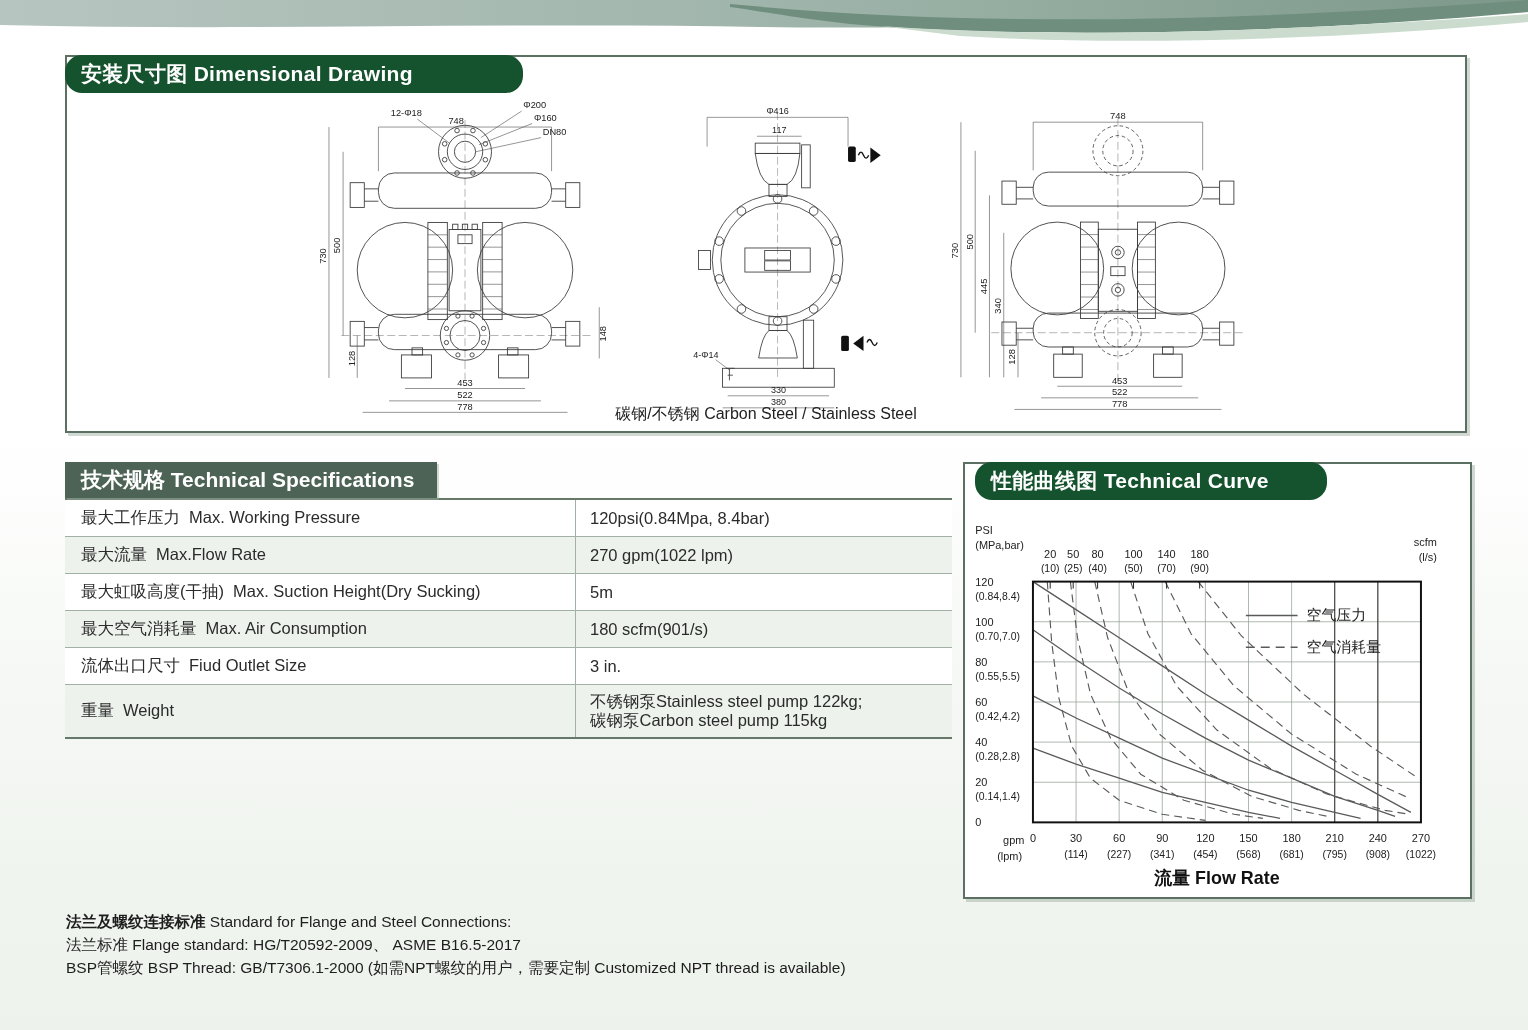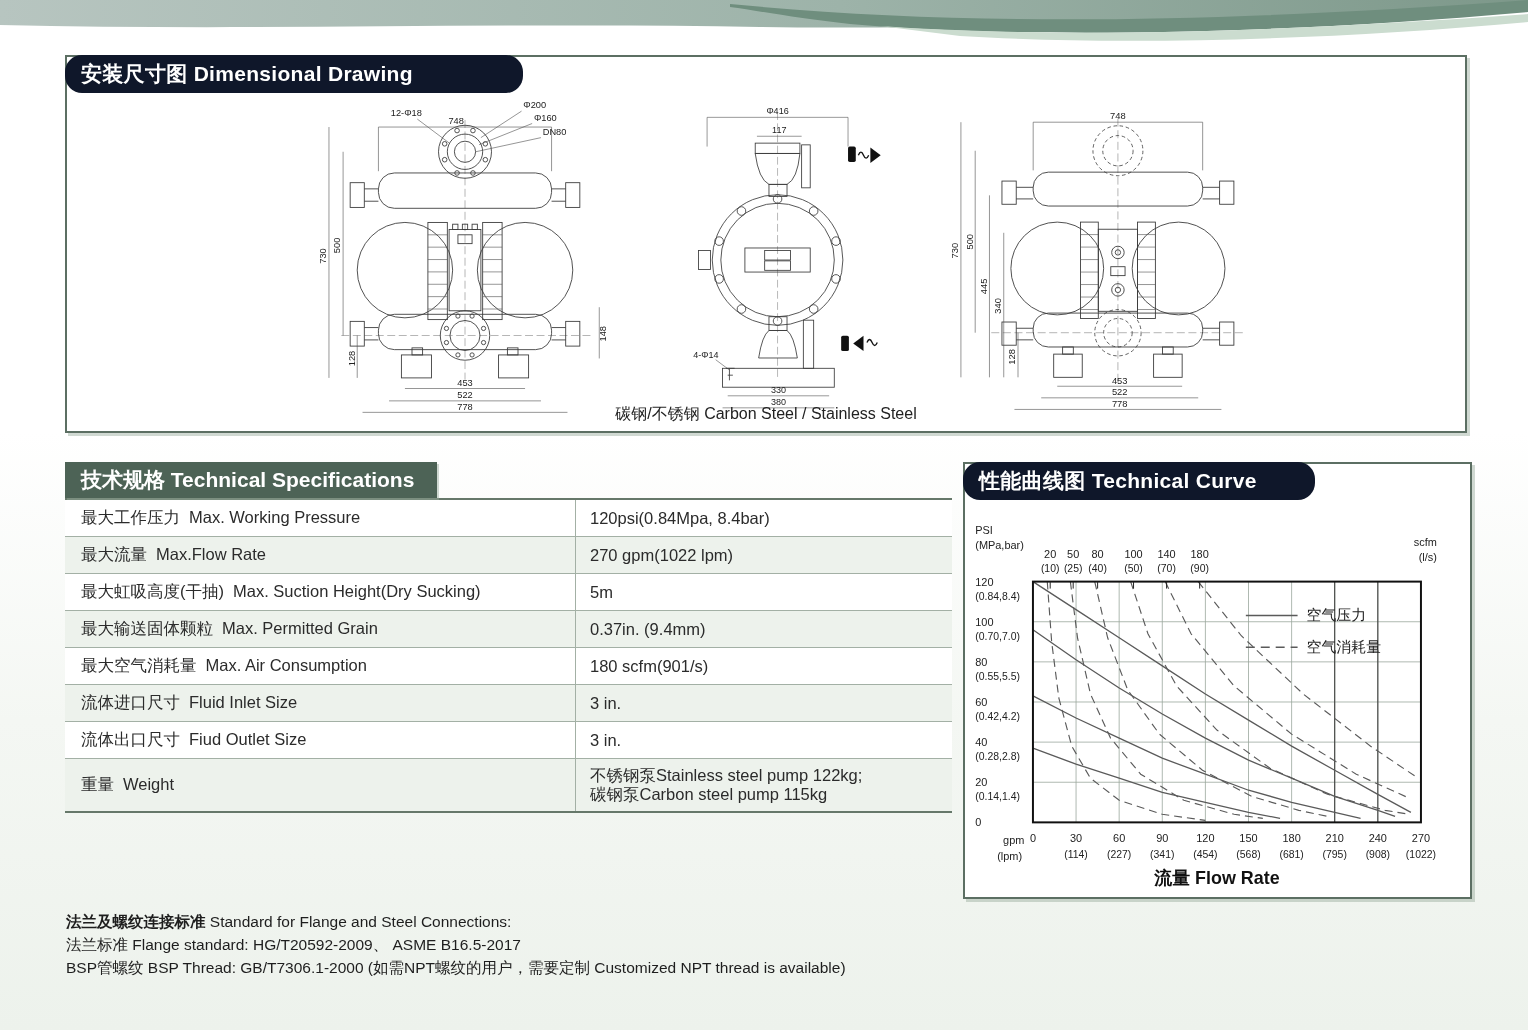--- a/index.html
+++ b/index.html
@@ -9,21 +9,21 @@
     background:linear-gradient(180deg,#ffffff 0%,#ffffff 42%,#f4f7f3 70%,#edf2ec 100%);
     color:#2b2b2b;
   }
   .banner{position:absolute;top:0;left:0;width:1528px;height:44px;}
   .box{
     position:absolute;background:#fff;border:2px solid #5c6f63;
     box-shadow:3px 3px 0 rgba(150,170,155,.45);
   }
   .tab{
     position:absolute;top:-2px;left:-2px;height:38px;line-height:38px;
-    background:#0f172a;color:#fff;font-weight:bold;font-size:21px;
+    background:#14532d;color:#fff;font-weight:bold;font-size:21px;
     padding-left:16px;box-sizing:border-box;letter-spacing:.3px;border-radius:17px;
   }
   
   #dim-box{left:65px;top:55px;width:1398px;height:374px;}
   #dim-caption{
     position:absolute;left:0;right:0;bottom:6px;text-align:center;
     font-size:16px;color:#222;
   }
   
   #specs-section{position:absolute;left:65px;top:462px;width:832px;}
@@ -37,21 +37,21 @@
   table.specs td.lbl{width:482px;border-right:1px solid #a3b0a5;}
   table.specs td.val{width:350px;padding-left:14px;}
   table.specs tr:nth-child(even){background:#edf2ec;}
   table.specs .en{margin-left:9px;}
   .val2{font-size:15px;line-height:19px;}
   
   #notes{position:absolute;left:66px;top:910px;width:920px;font-size:15.5px;line-height:23px;color:#1e1e1e;}
   #notes b{font-weight:bold;}
   
   #curve-box{left:963px;top:462px;width:505px;height:433px;}
-  #curve-tab{width:352px;}
+  #curve-tab{width:352px;margin-left:12px;}
   #curve-svg{position:absolute;left:1px;top:42px;}
   
   .dwg text{font-size:10.5px;fill:#222;}
   .dwg .geo{stroke:#3c3c3c;stroke-width:1;fill:none;}
   .dwg .thin{stroke:#555;stroke-width:.7;fill:none;}
   .dwg .cl{stroke:#888;stroke-width:.7;fill:none;stroke-dasharray:9 4;}
   .dwg .hid{stroke:#3c3c3c;stroke-width:.9;fill:none;stroke-dasharray:4 3;}
 </style>
 </head>
 <body>
@@ -297,30 +297,22 @@
       </tr>
       <tr>
         <td class="lbl"><span>最大流量</span><span class="en">Max.Flow Rate</span></td>
         <td class="val">270 gpm(1022 lpm)</td>
       </tr>
       <tr>
         <td class="lbl"><span>最大虹吸高度(干抽)</span><span class="en">Max. Suction Height(Dry Sucking)</span></td>
         <td class="val">5m</td>
       </tr>
       <tr>
-        <td class="lbl"><span>最大输送固体颗粒</span><span class="en">Max. Permitted Grain</span></td>
-        <td class="val">0.37in. (9.4mm)</td>
-      </tr>
-      <tr>
         <td class="lbl"><span>最大空气消耗量</span><span class="en">Max. Air Consumption</span></td>
         <td class="val">180 scfm(901/s)</td>
-      </tr>
-      <tr>
-        <td class="lbl"><span>流体进口尺寸</span><span class="en">Fluid Inlet Size</span></td>
-        <td class="val">3 in.</td>
       </tr>
       <tr>
         <td class="lbl"><span>流体出口尺寸</span><span class="en">Fiud Outlet Size</span></td>
         <td class="val">3 in.</td>
       </tr>
       <tr>
         <td class="lbl"><span>重量</span><span class="en">Weight</span></td>
         <td class="val val2">
             <div>不锈钢泵Stainless  steel pump 122kg;</div>
             <div>碳钢泵Carbon steel pump 115kg</div>

